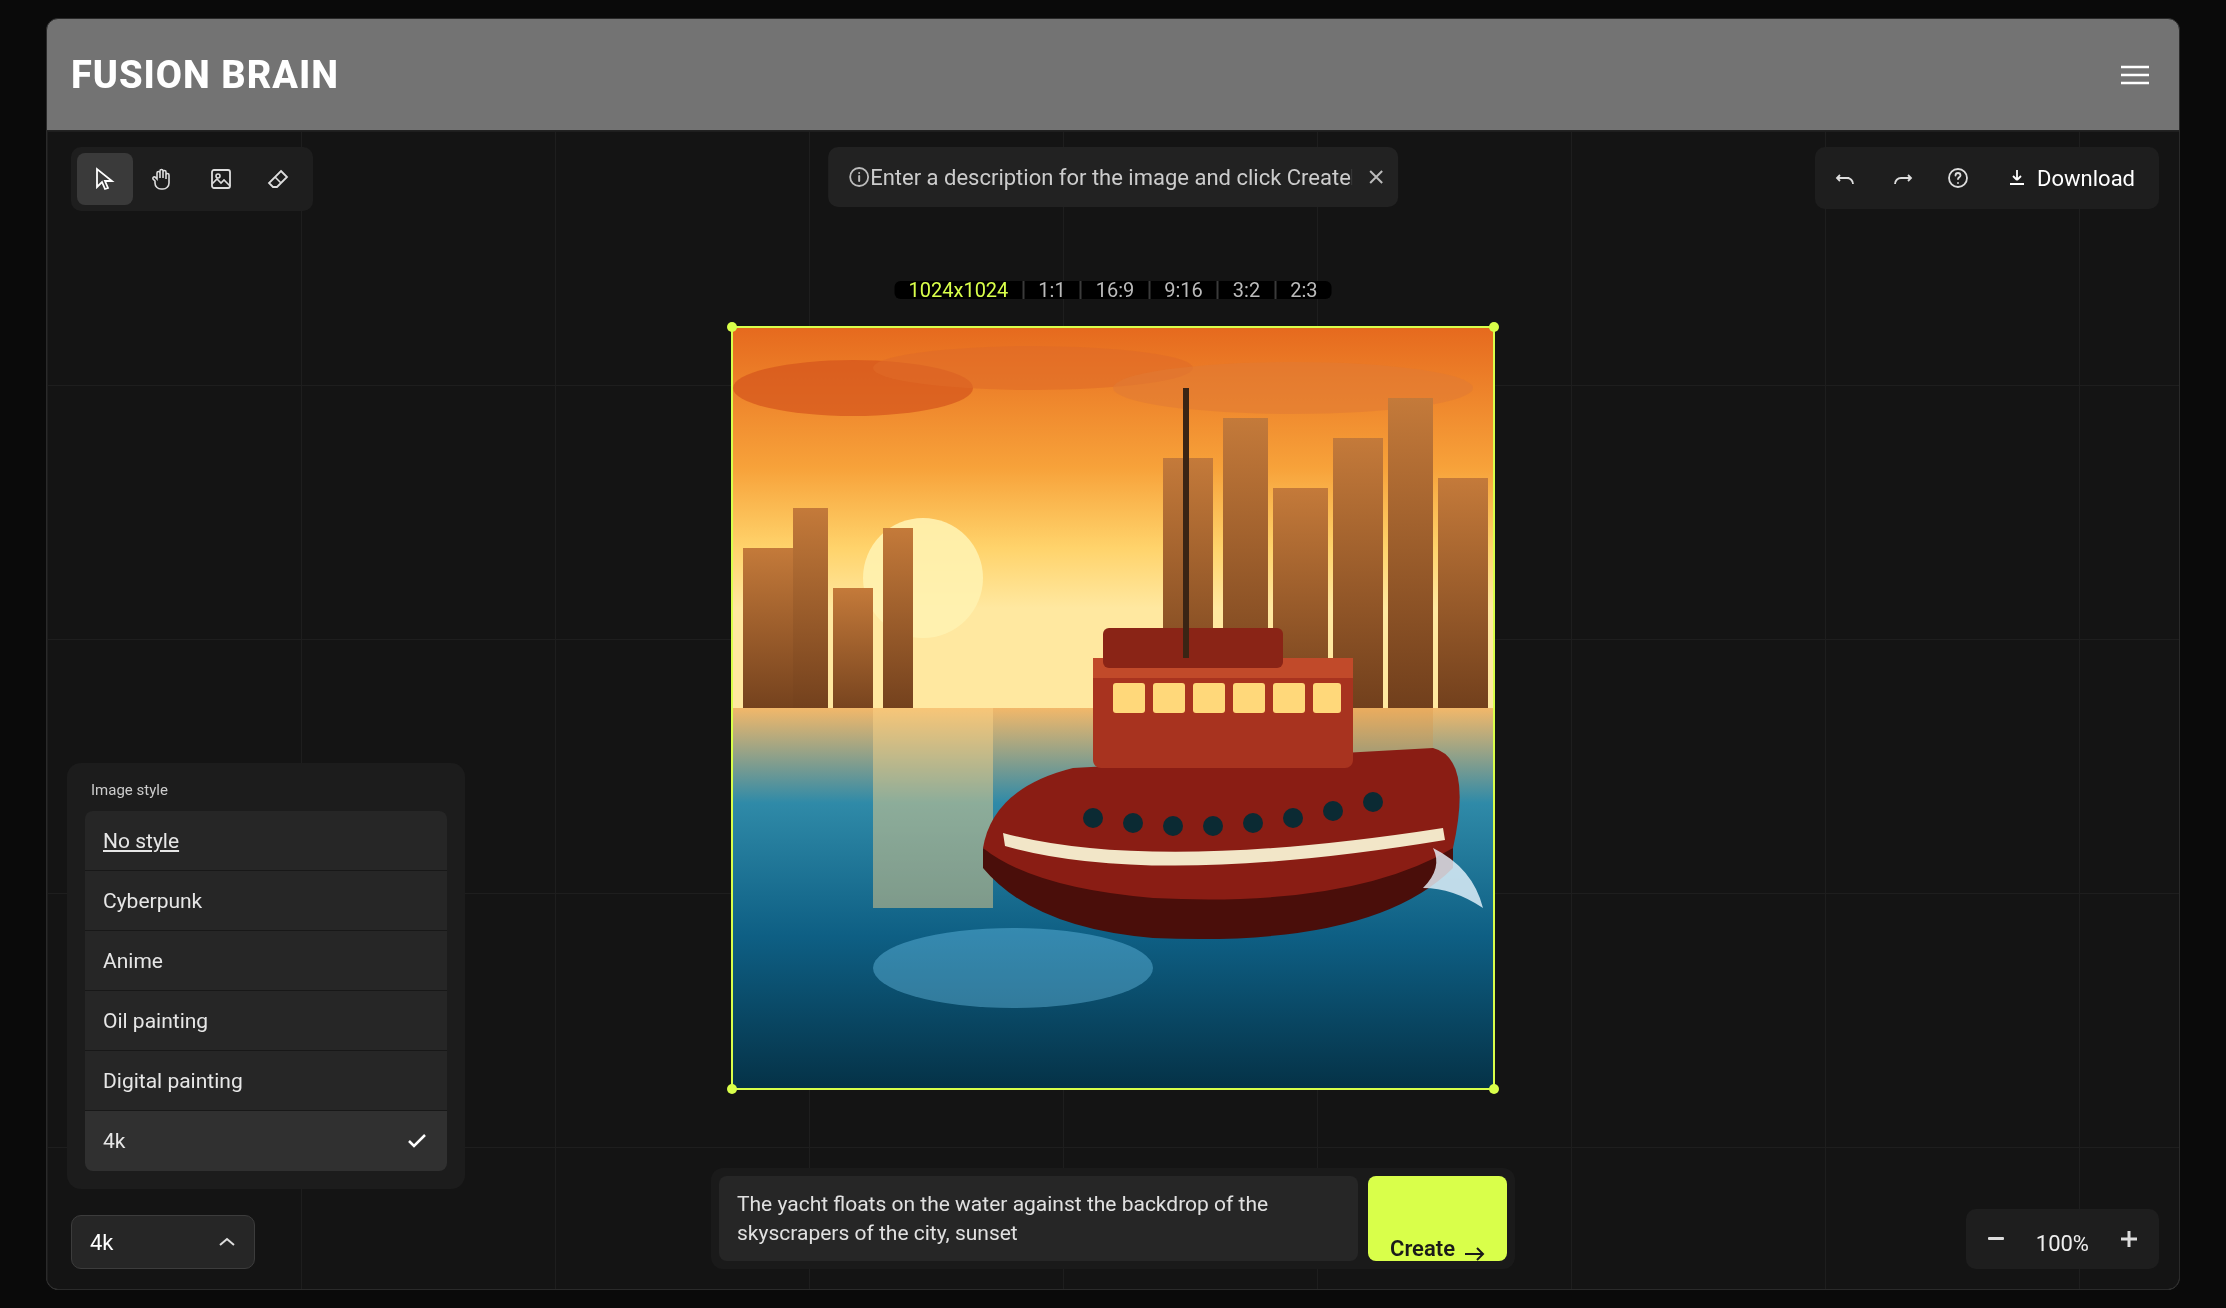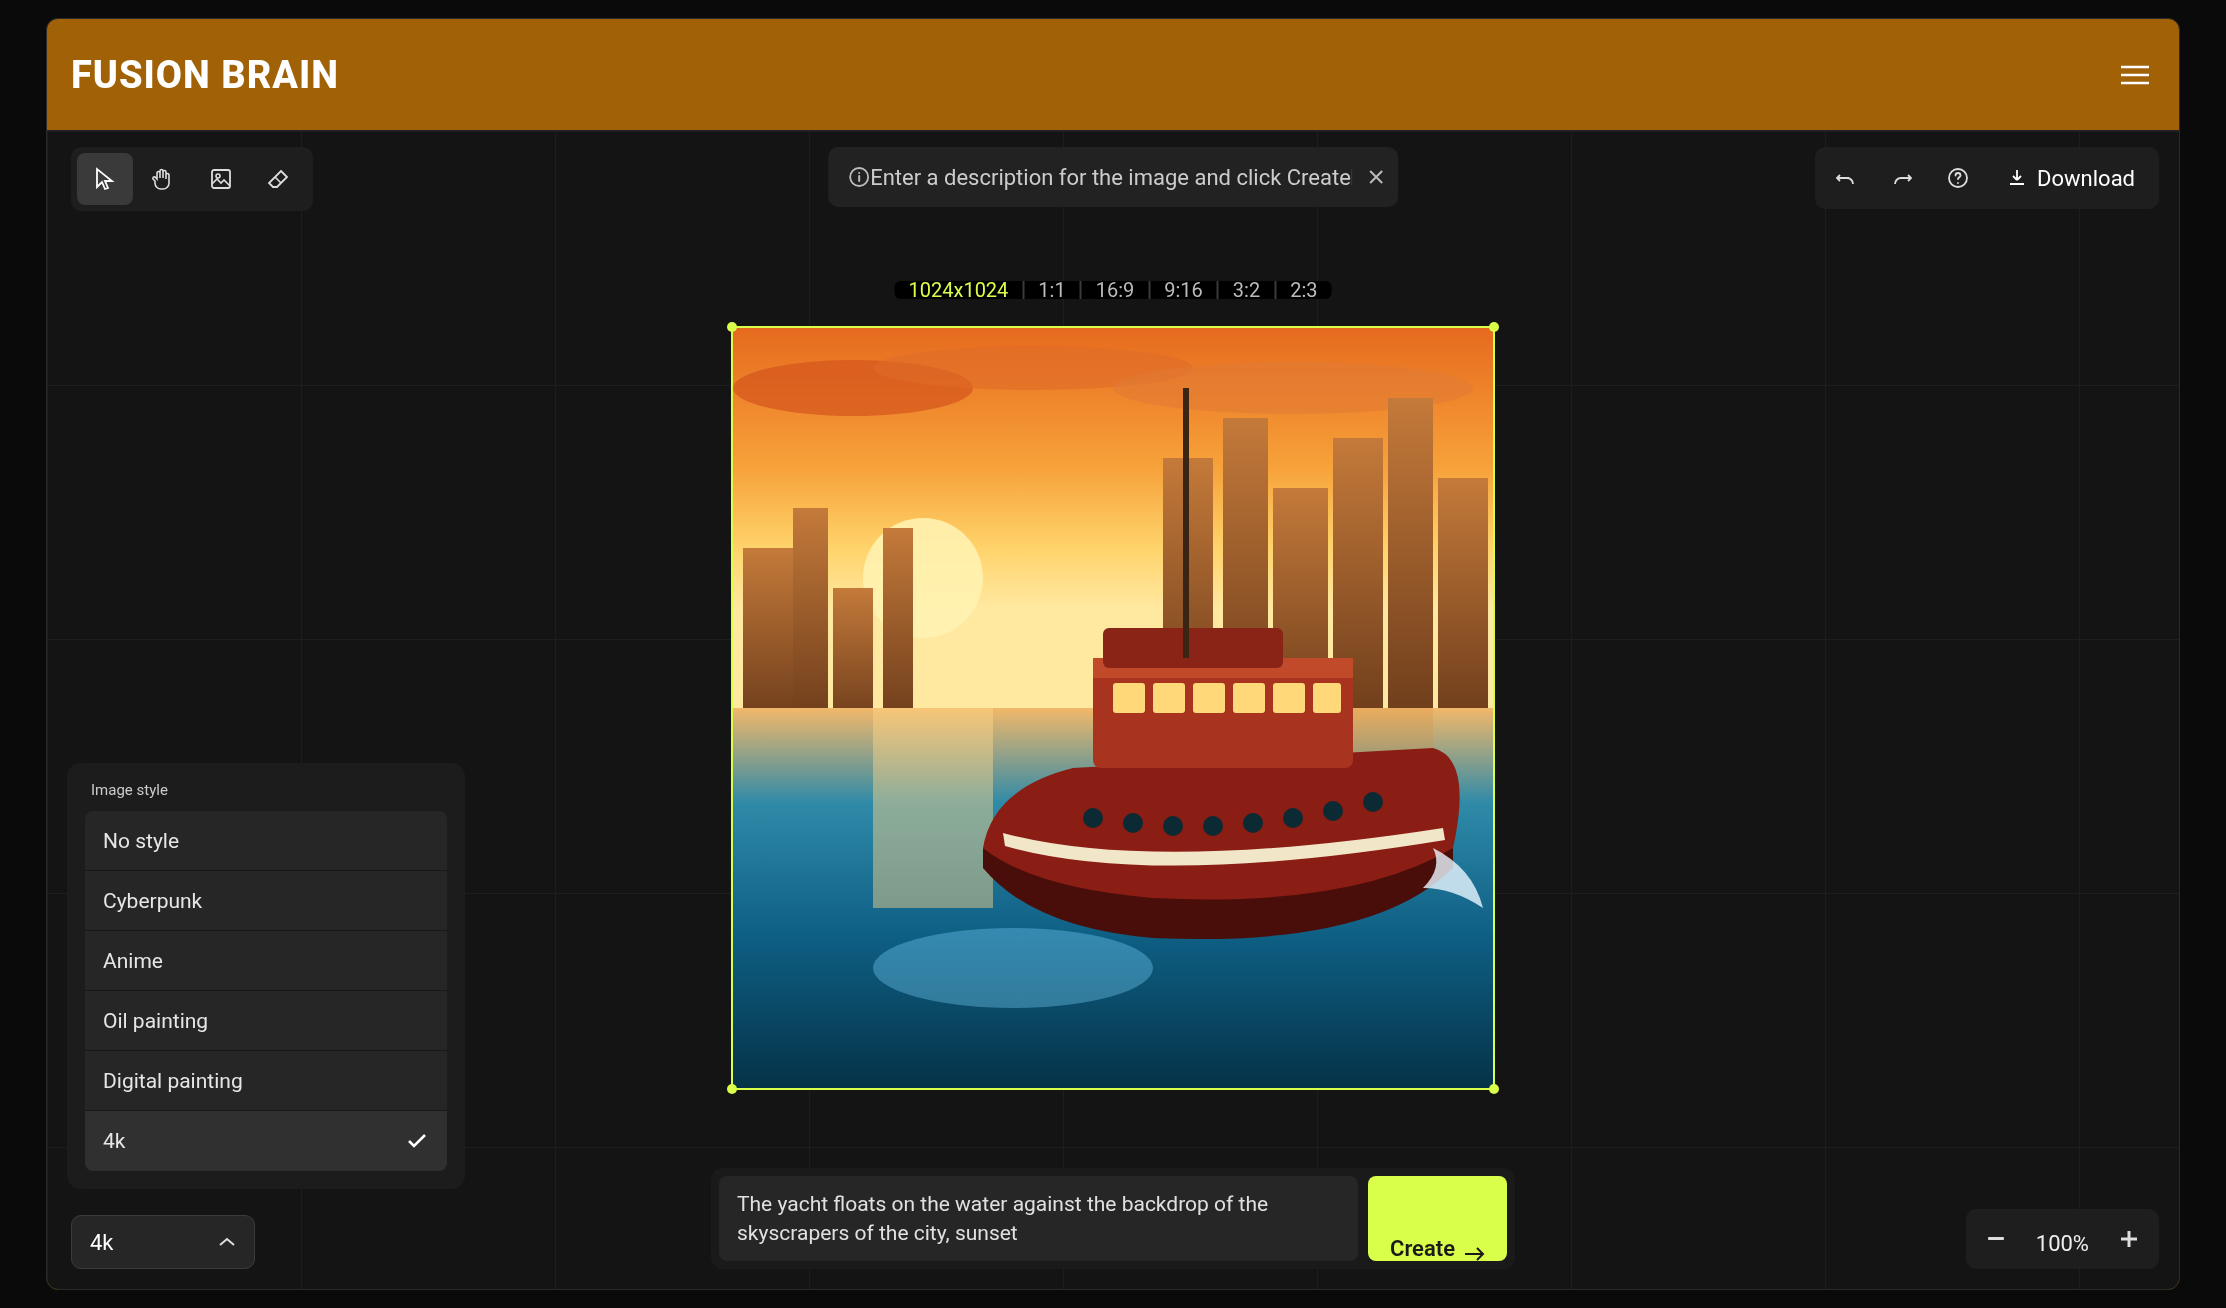--- a/index.html
+++ b/index.html
@@ -13,21 +13,21 @@
   position: relative;
 }
 .app-frame {
   position: absolute;
   top: 18px; left: 46px; right: 46px; bottom: 18px;
   border: 1px solid #2a2a2a;
   border-radius: 12px;
   overflow: hidden;
   display: flex;
   flex-direction: column;
-  background: #a16207;
+  background: #737373;
 }
 .header {
   height: 112px;
   display: flex;
   align-items: center;
   justify-content: space-between;
   padding: 0 24px;
   border-bottom: 1px solid #222;
 }
 .logo {
@@ -172,21 +172,21 @@
   background: #262626;
   border-bottom: 1px solid #181818;
   display: flex;
   align-items: center;
   justify-content: space-between;
   padding: 0 18px;
   font-size: 21px;
   color: #e6e6e6;
   cursor: pointer;
 }
-.style-item:first-child { border-radius: 8px 8px 0 0; }
+.style-item:first-child { border-radius: 8px 8px 0 0; text-decoration: underline; }
 .style-item:last-child { border-radius: 0 0 8px 8px; border-bottom: none; }
 .style-item.selected { background: #303030; }
 
 .style-dropdown {
   position: absolute;
   left: 24px; bottom: 20px;
   width: 184px; height: 54px;
   background: #262626;
   border: 1px solid #3c3c3c;
   border-radius: 10px;

